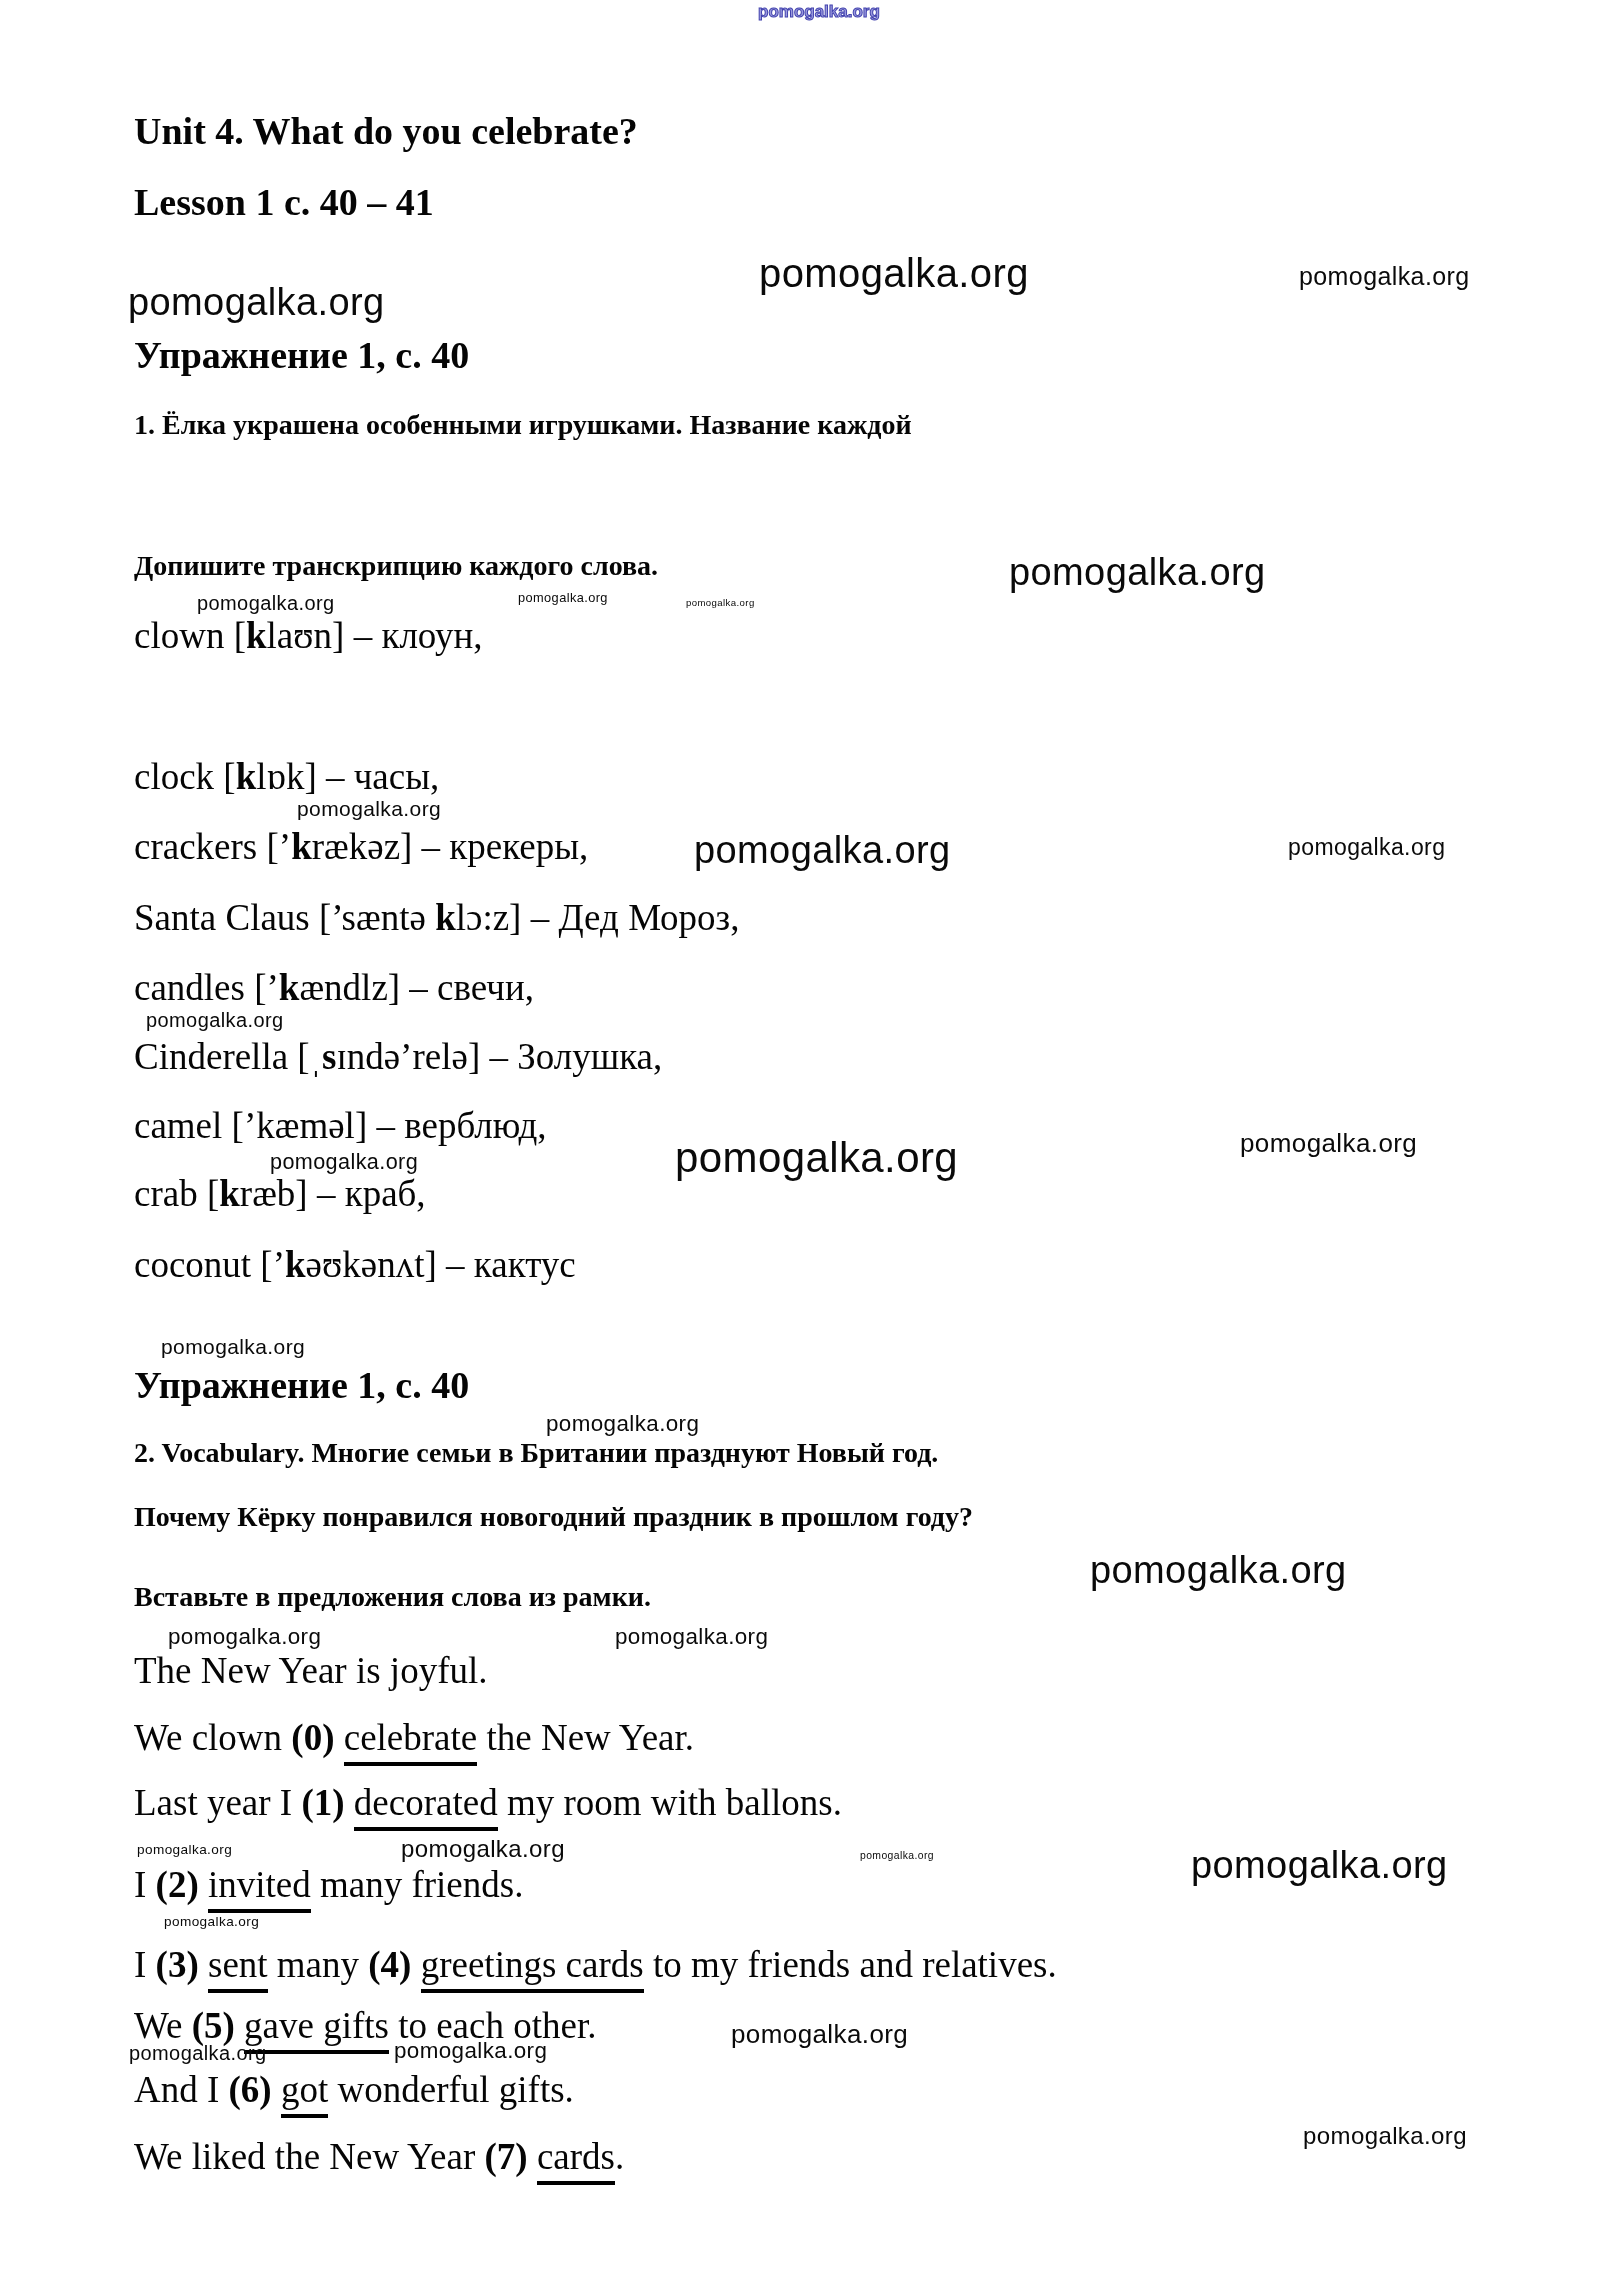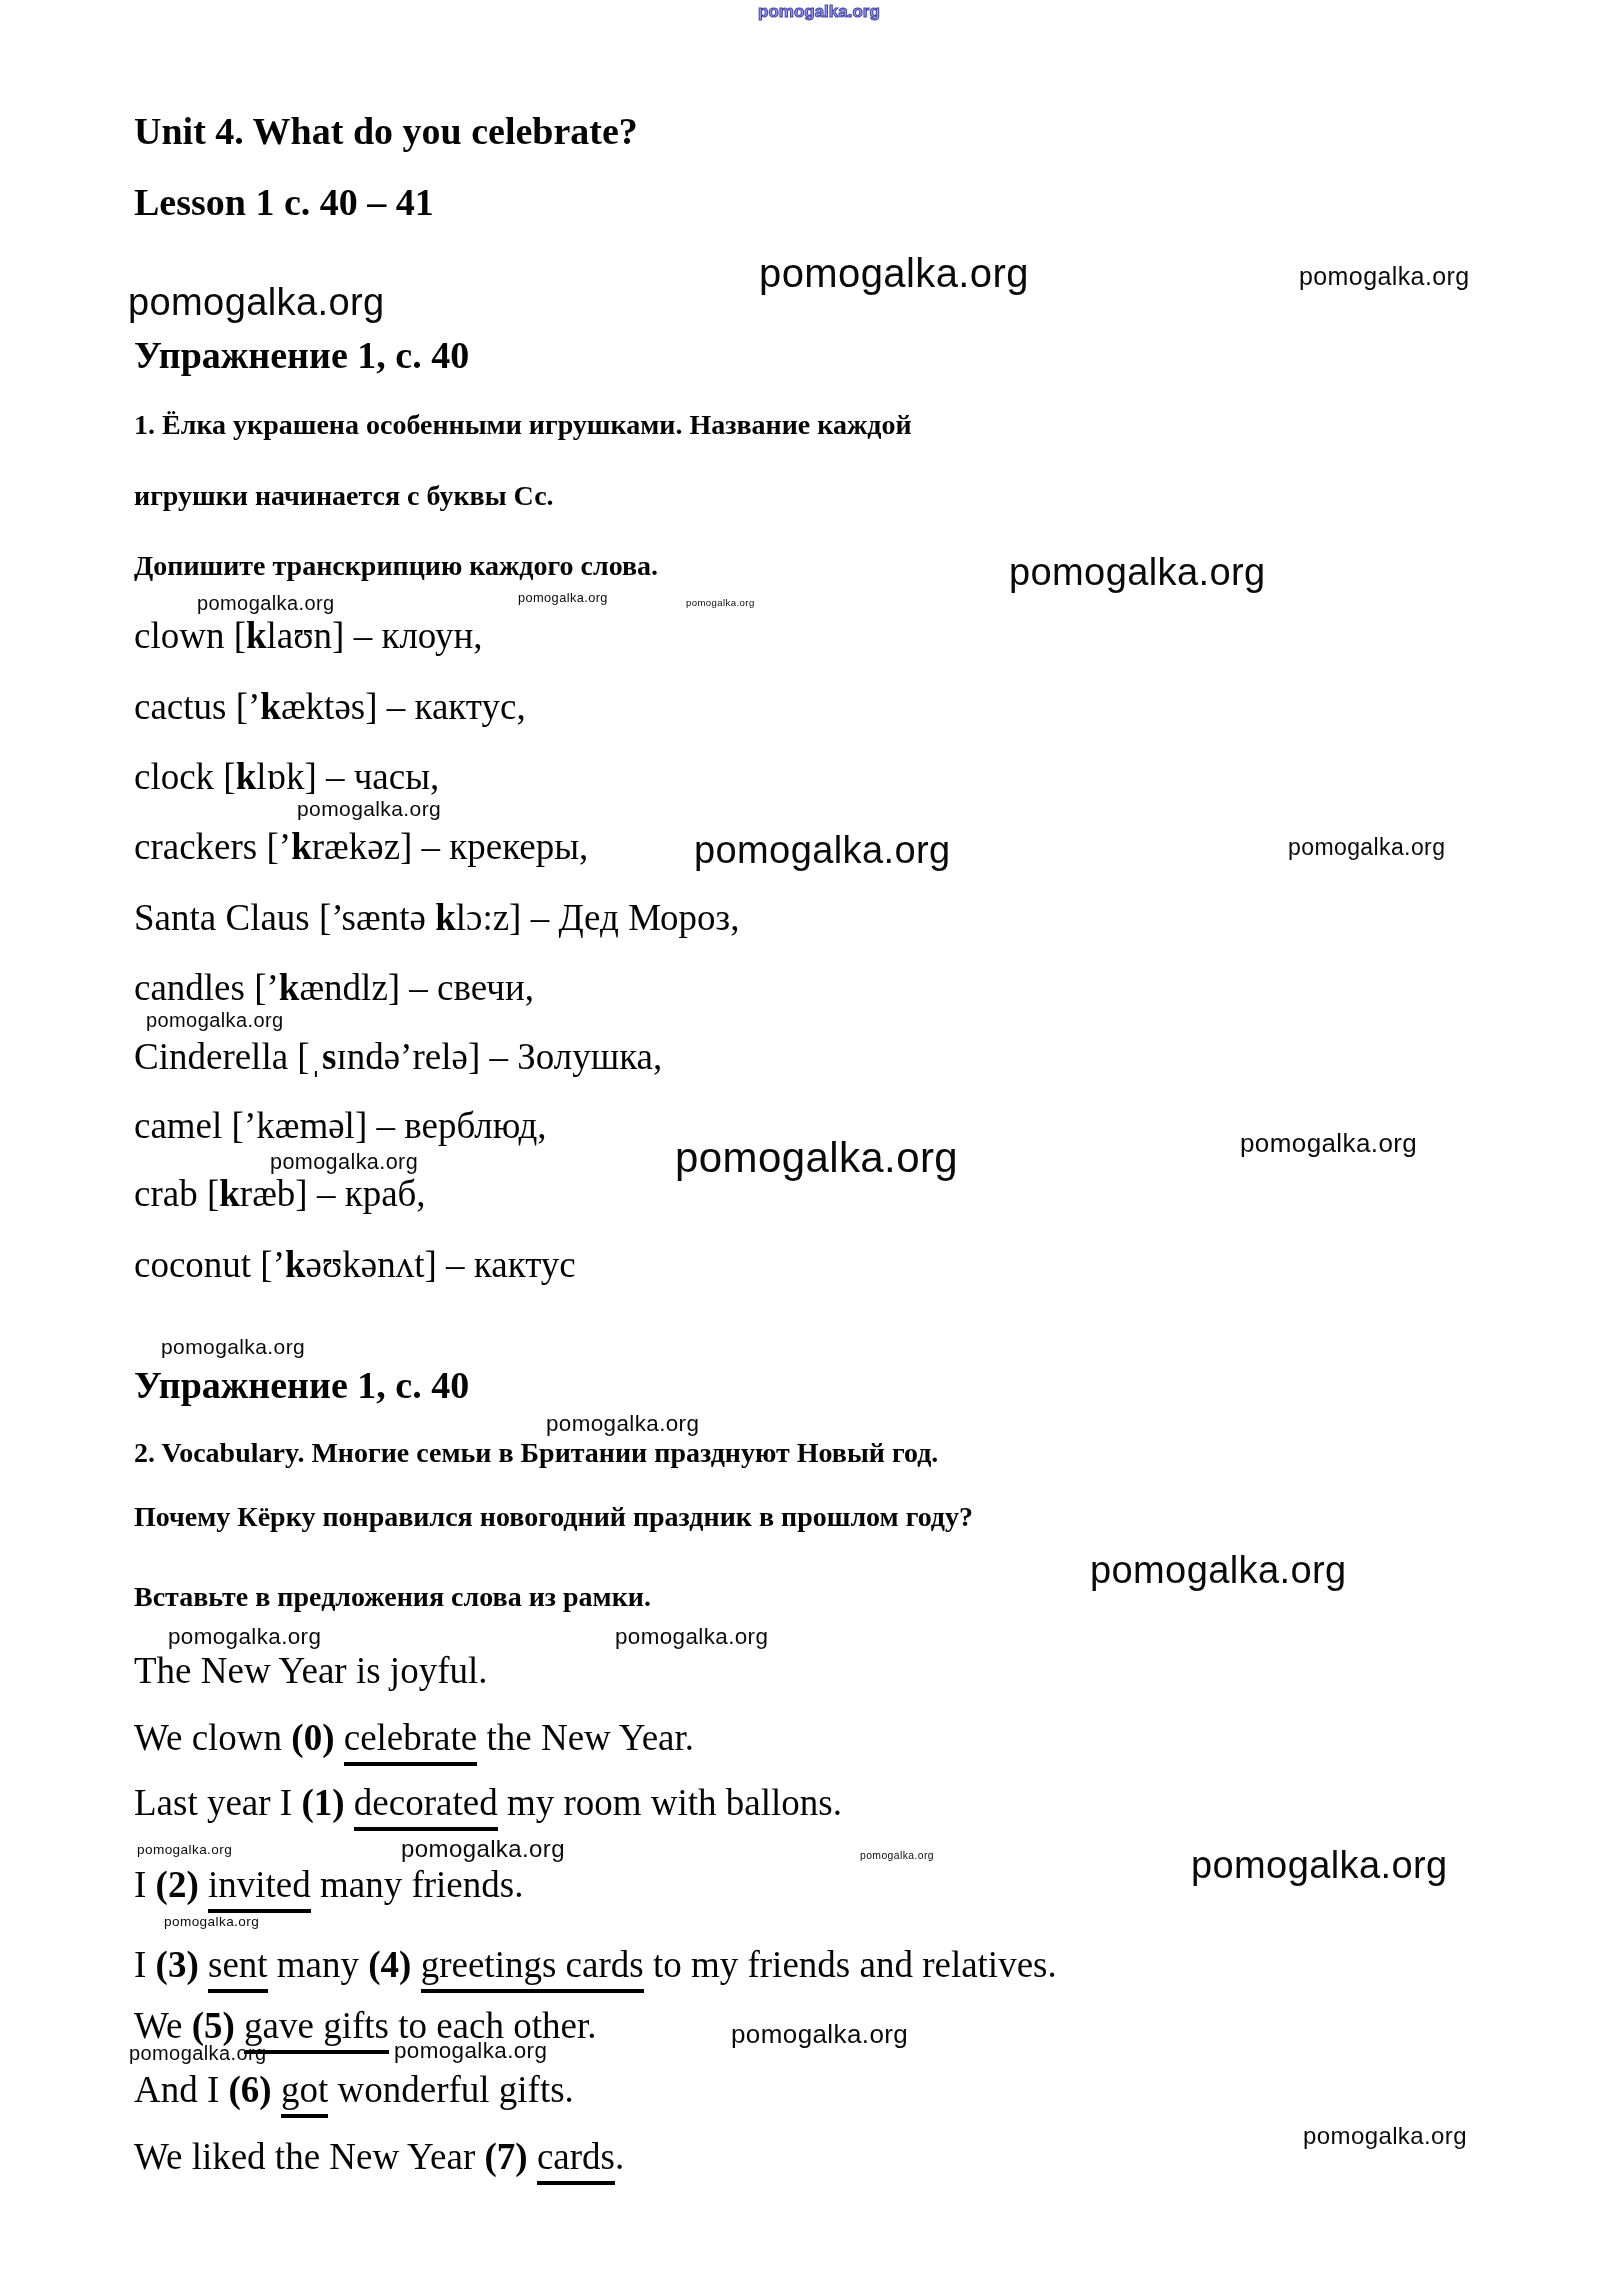--- a/index.html
+++ b/index.html
@@ -45,25 +45,23 @@
 </head>
 <body>
 
 <div id="page">
 
   <div class="ln t1 bold" style="top:110px">Unit 4. What do you celebrate?</div>
   <div class="ln t1 bold" style="top:181px">Lesson 1 с. 40 – 41</div>
 
   <div class="ln t1 bold" style="top:334px">Упражнение 1, с. 40</div>
   <div class="ln task bold" style="top:409px">1. Ёлка украшена особенными игрушками. Название каждой</div>
-  <div class="ln task bold" style="top:480px">игрушки начинается с буквы Сс.</div>
   <div class="ln task bold" style="top:550px">Допишите транскрипцию каждого слова.</div>
 
   <div class="ln" style="top:615px"><span>clown [</span><span class="b">k</span><span>laʊn] – клоун,</span></div>
-  <div class="ln" style="top:686px"><span>cactus [’</span><span class="b">k</span><span>æktəs] – кактус,</span></div>
   <div class="ln" style="top:756px"><span>clock [</span><span class="b">k</span><span>lɒk] – часы,</span></div>
   <div class="ln" style="top:826px"><span>crackers [’</span><span class="b">k</span><span>rækəz] – крекеры,</span></div>
   <div class="ln" style="top:897px"><span>Santa Claus [’sæntə </span><span class="b">k</span><span>lɔ:z] – Дед Мороз,</span></div>
   <div class="ln" style="top:967px"><span>candles [’</span><span class="b">k</span><span>ændlz] – свечи,</span></div>
   <div class="ln" style="top:1036px"><span>Cinderella [ˌ</span><span class="b">s</span><span>ɪndə’relə] – Золушка,</span></div>
   <div class="ln" style="top:1105px"><span>camel [’kæməl] – верблюд,</span><span class="b"></span><span></span></div>
   <div class="ln" style="top:1173px"><span>crab [</span><span class="b">k</span><span>ræb] – краб,</span></div>
   <div class="ln" style="top:1244px"><span>coconut [’</span><span class="b">k</span><span>əʊkənʌt] – кактус</span></div>
 
   <div class="ln t1 bold" style="top:1364px">Упражнение 1, с. 40</div>

